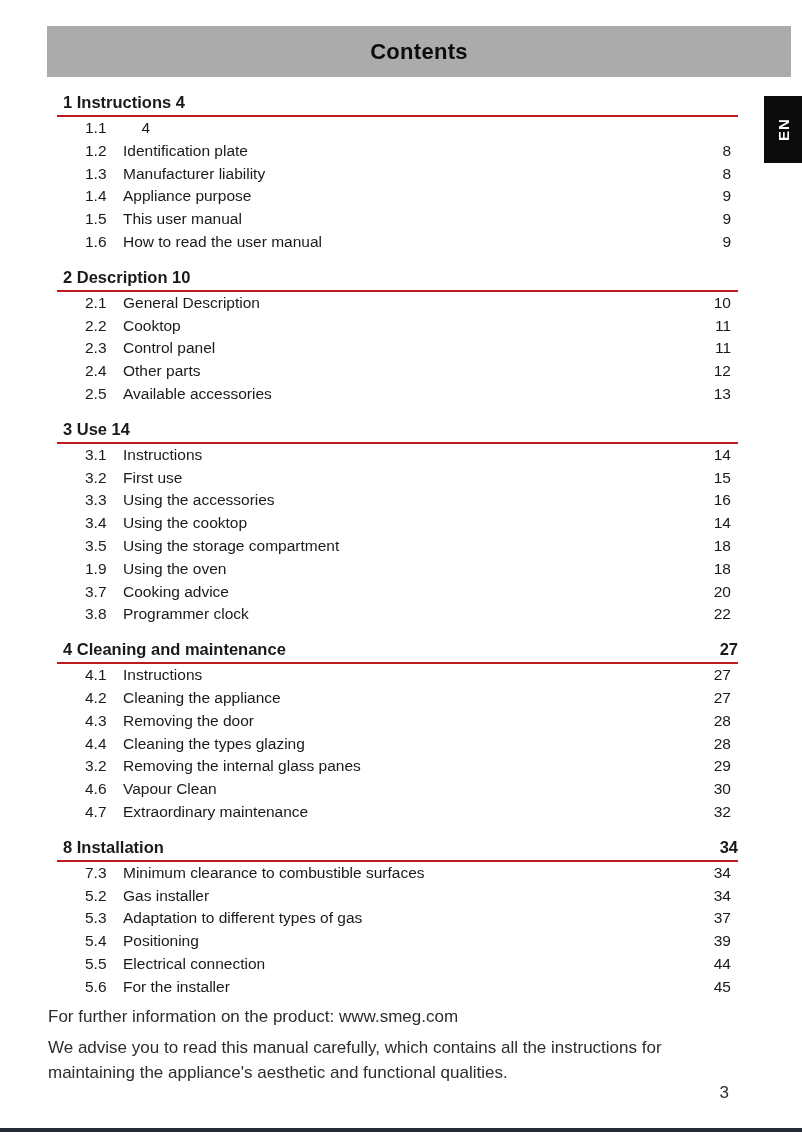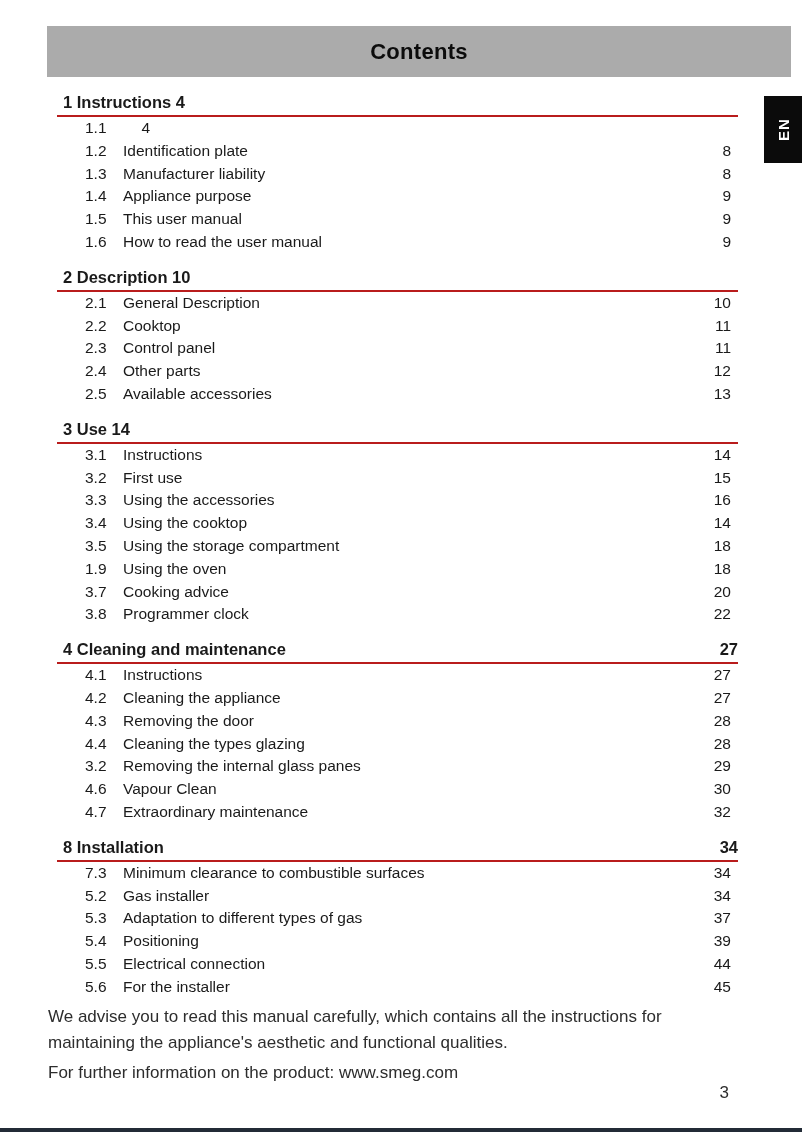--- a/index.html
+++ b/index.html
@@ -261,19 +261,19 @@
       </div>
       <div class="toc-row">
         <span class="row-num">5.6</span>
         <span class="row-title">For the installer</span>
         <span class="row-page">45</span>
       </div>
     </section>
   </div>
 
 <div class="footer-note">
+  <p>For further information on the product: www.smeg.com</p>
   <p>We advise you to read this manual carefully, which contains all the instructions for maintaining the appliance's aesthetic and functional qualities.</p>
-  <p>For further information on the product: www.smeg.com</p>
 </div>
 
 <div class="page-number">3</div>
 
 <div class="bottom-bar"></div>
 
 </body></html>

